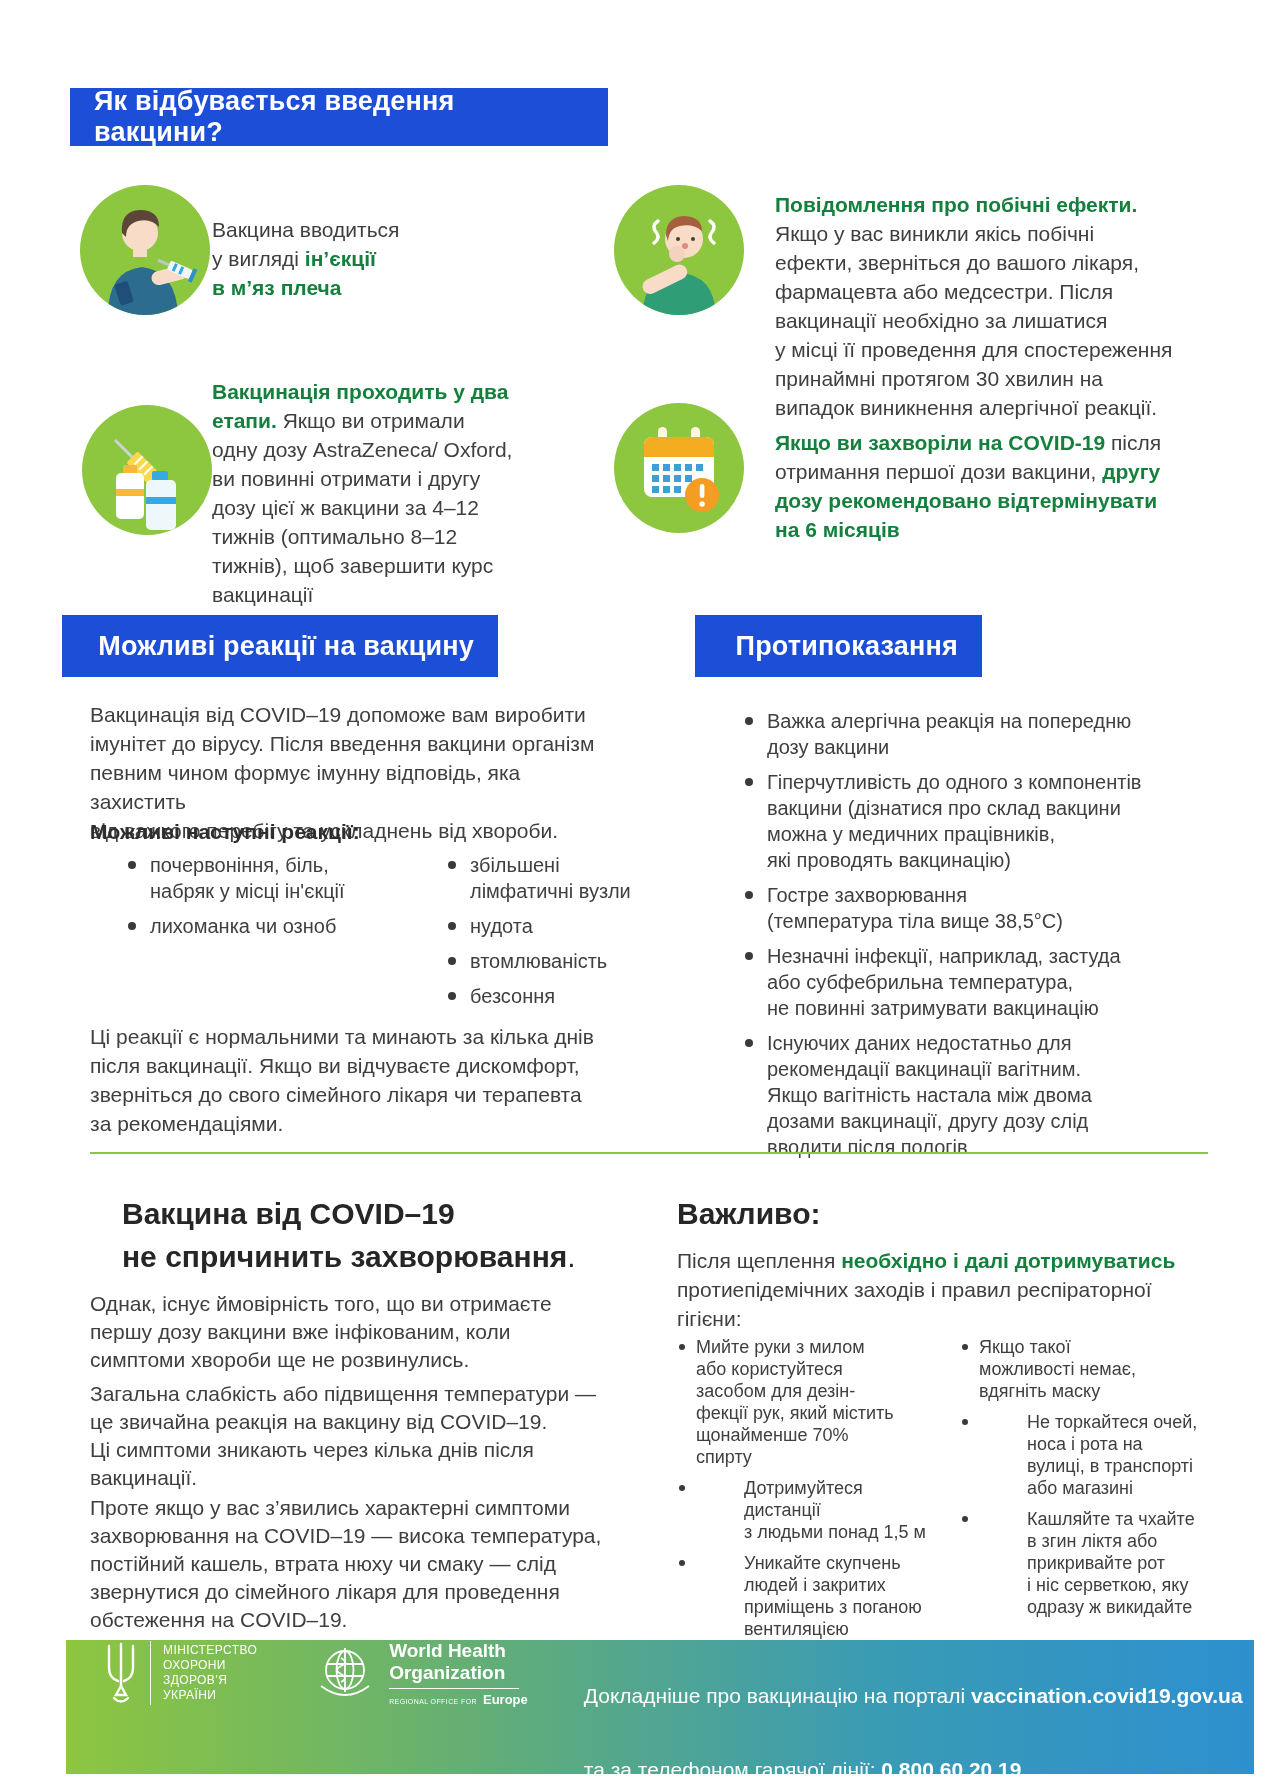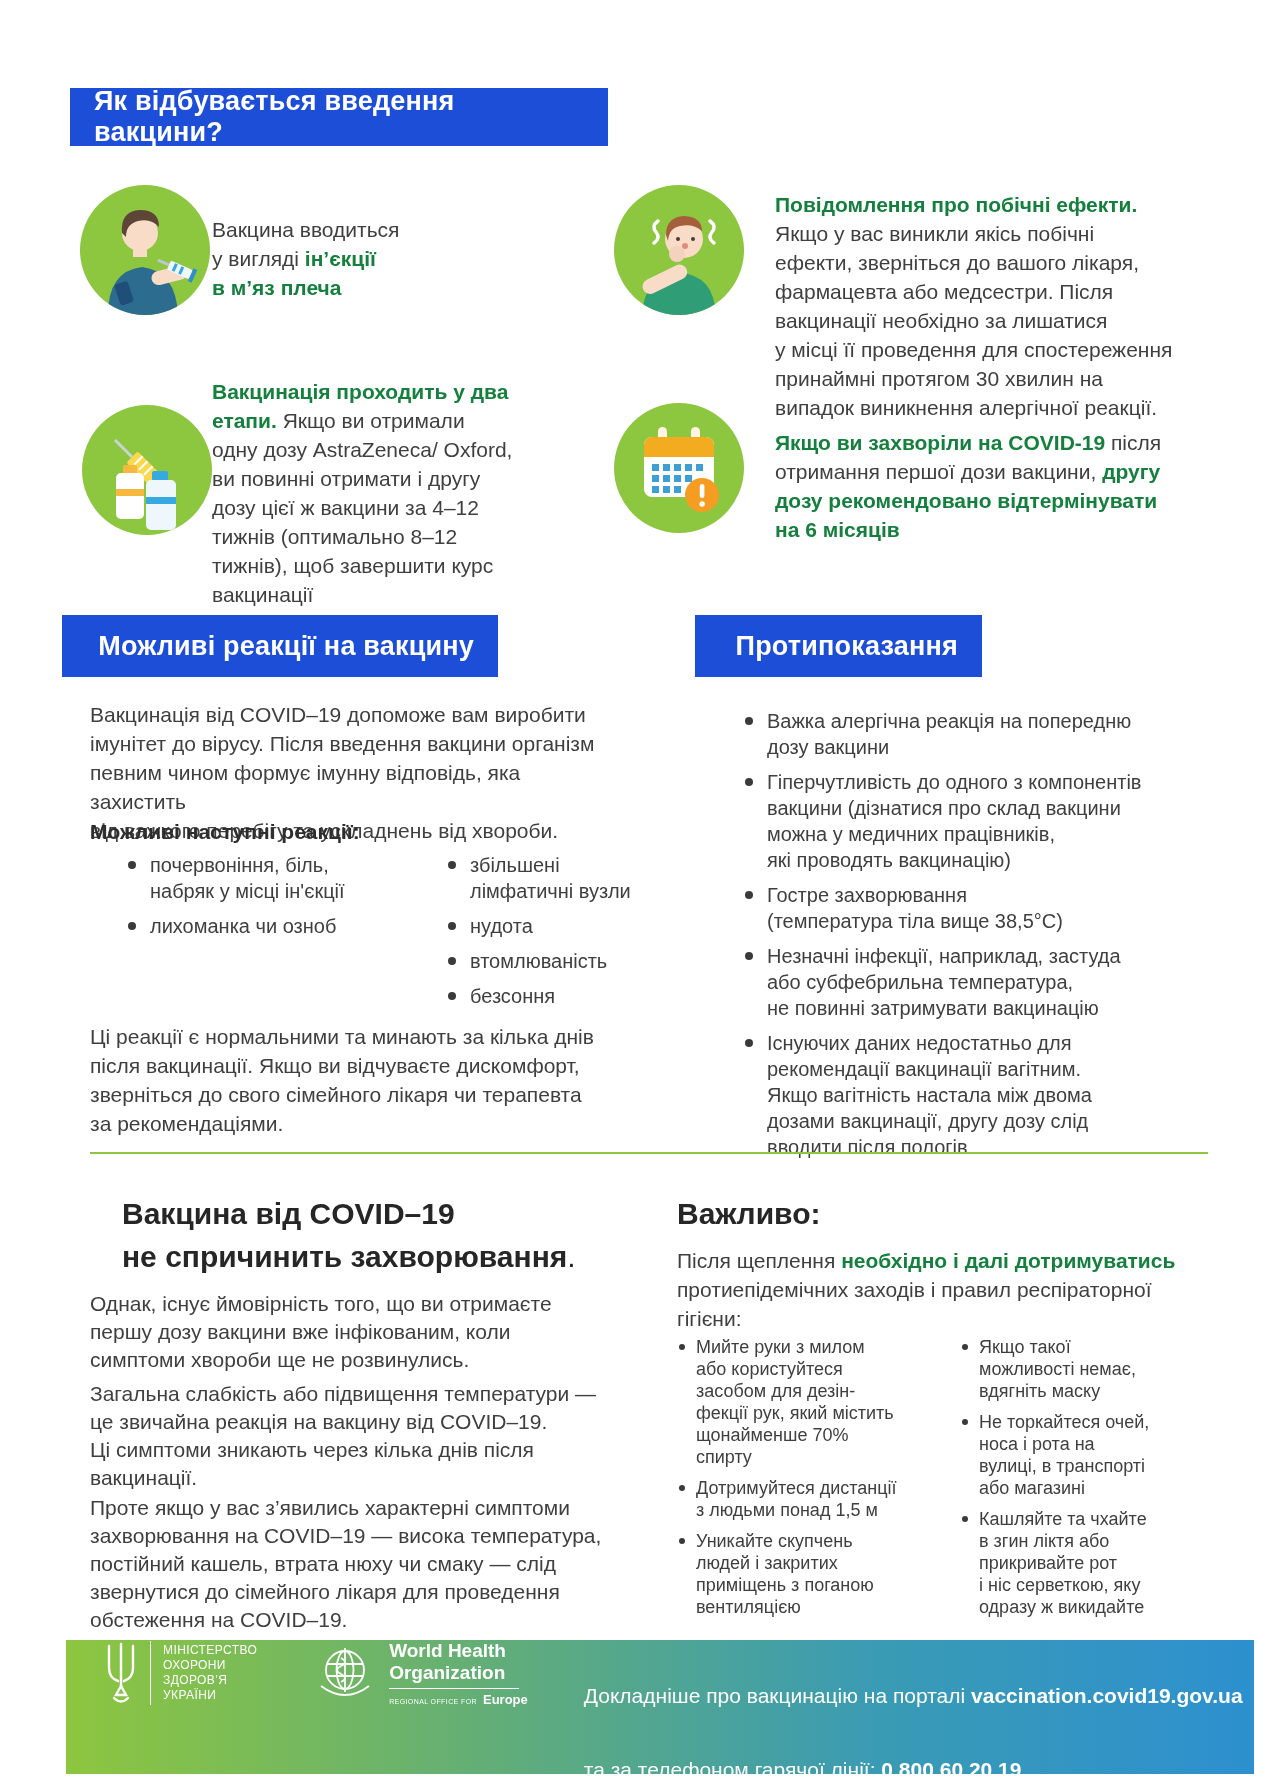--- a/index.html
+++ b/index.html
@@ -18,21 +18,21 @@
   .h2{position:absolute;font-size:30px;line-height:43px;font-weight:400;color:#262626;white-space:pre-line;}
   .h2 .b{color:#262626;}
   .ul{position:absolute;}
   .bul{display:flex;align-items:flex-start;}
   .bul+.bul{margin-top:9px;}
   .dot{flex:none;width:8px;height:8px;border-radius:50%;background:#3a3a3a;margin:9px 14px 0 0;}
   .bul .t{white-space:pre-line;}
   .ul-re .bul .t, .ul-contra .bul .t{font-size:20px;line-height:26px;}
   .ul-imp .bul .t{font-size:18px;line-height:22px;}
   .ul-imp .dot{width:6px;height:6px;margin:8px 11px 0 0;}
-  .ul-imp .bul+.bul{margin-top:9px;}
+  .ul-imp .bul+.bul{margin-top:9px;gap:48px;}
   .icon{position:absolute;width:130px;height:130px;}
   .icon svg{display:block;width:100%;height:100%;}
   .divider{position:absolute;background:#8dc63f;}
   
   .footer{
     position:absolute;left:66px;top:1640px;width:1188px;height:134px;
     background:linear-gradient(90deg,#8dc63f 0%,#63ae76 35%,#3a9bb4 68%,#2d90cf 100%);
     display:flex;align-items:flex-start;color:#fff;
   }
   .f-ministry{display:flex;align-items:center;margin-left:38px;}

